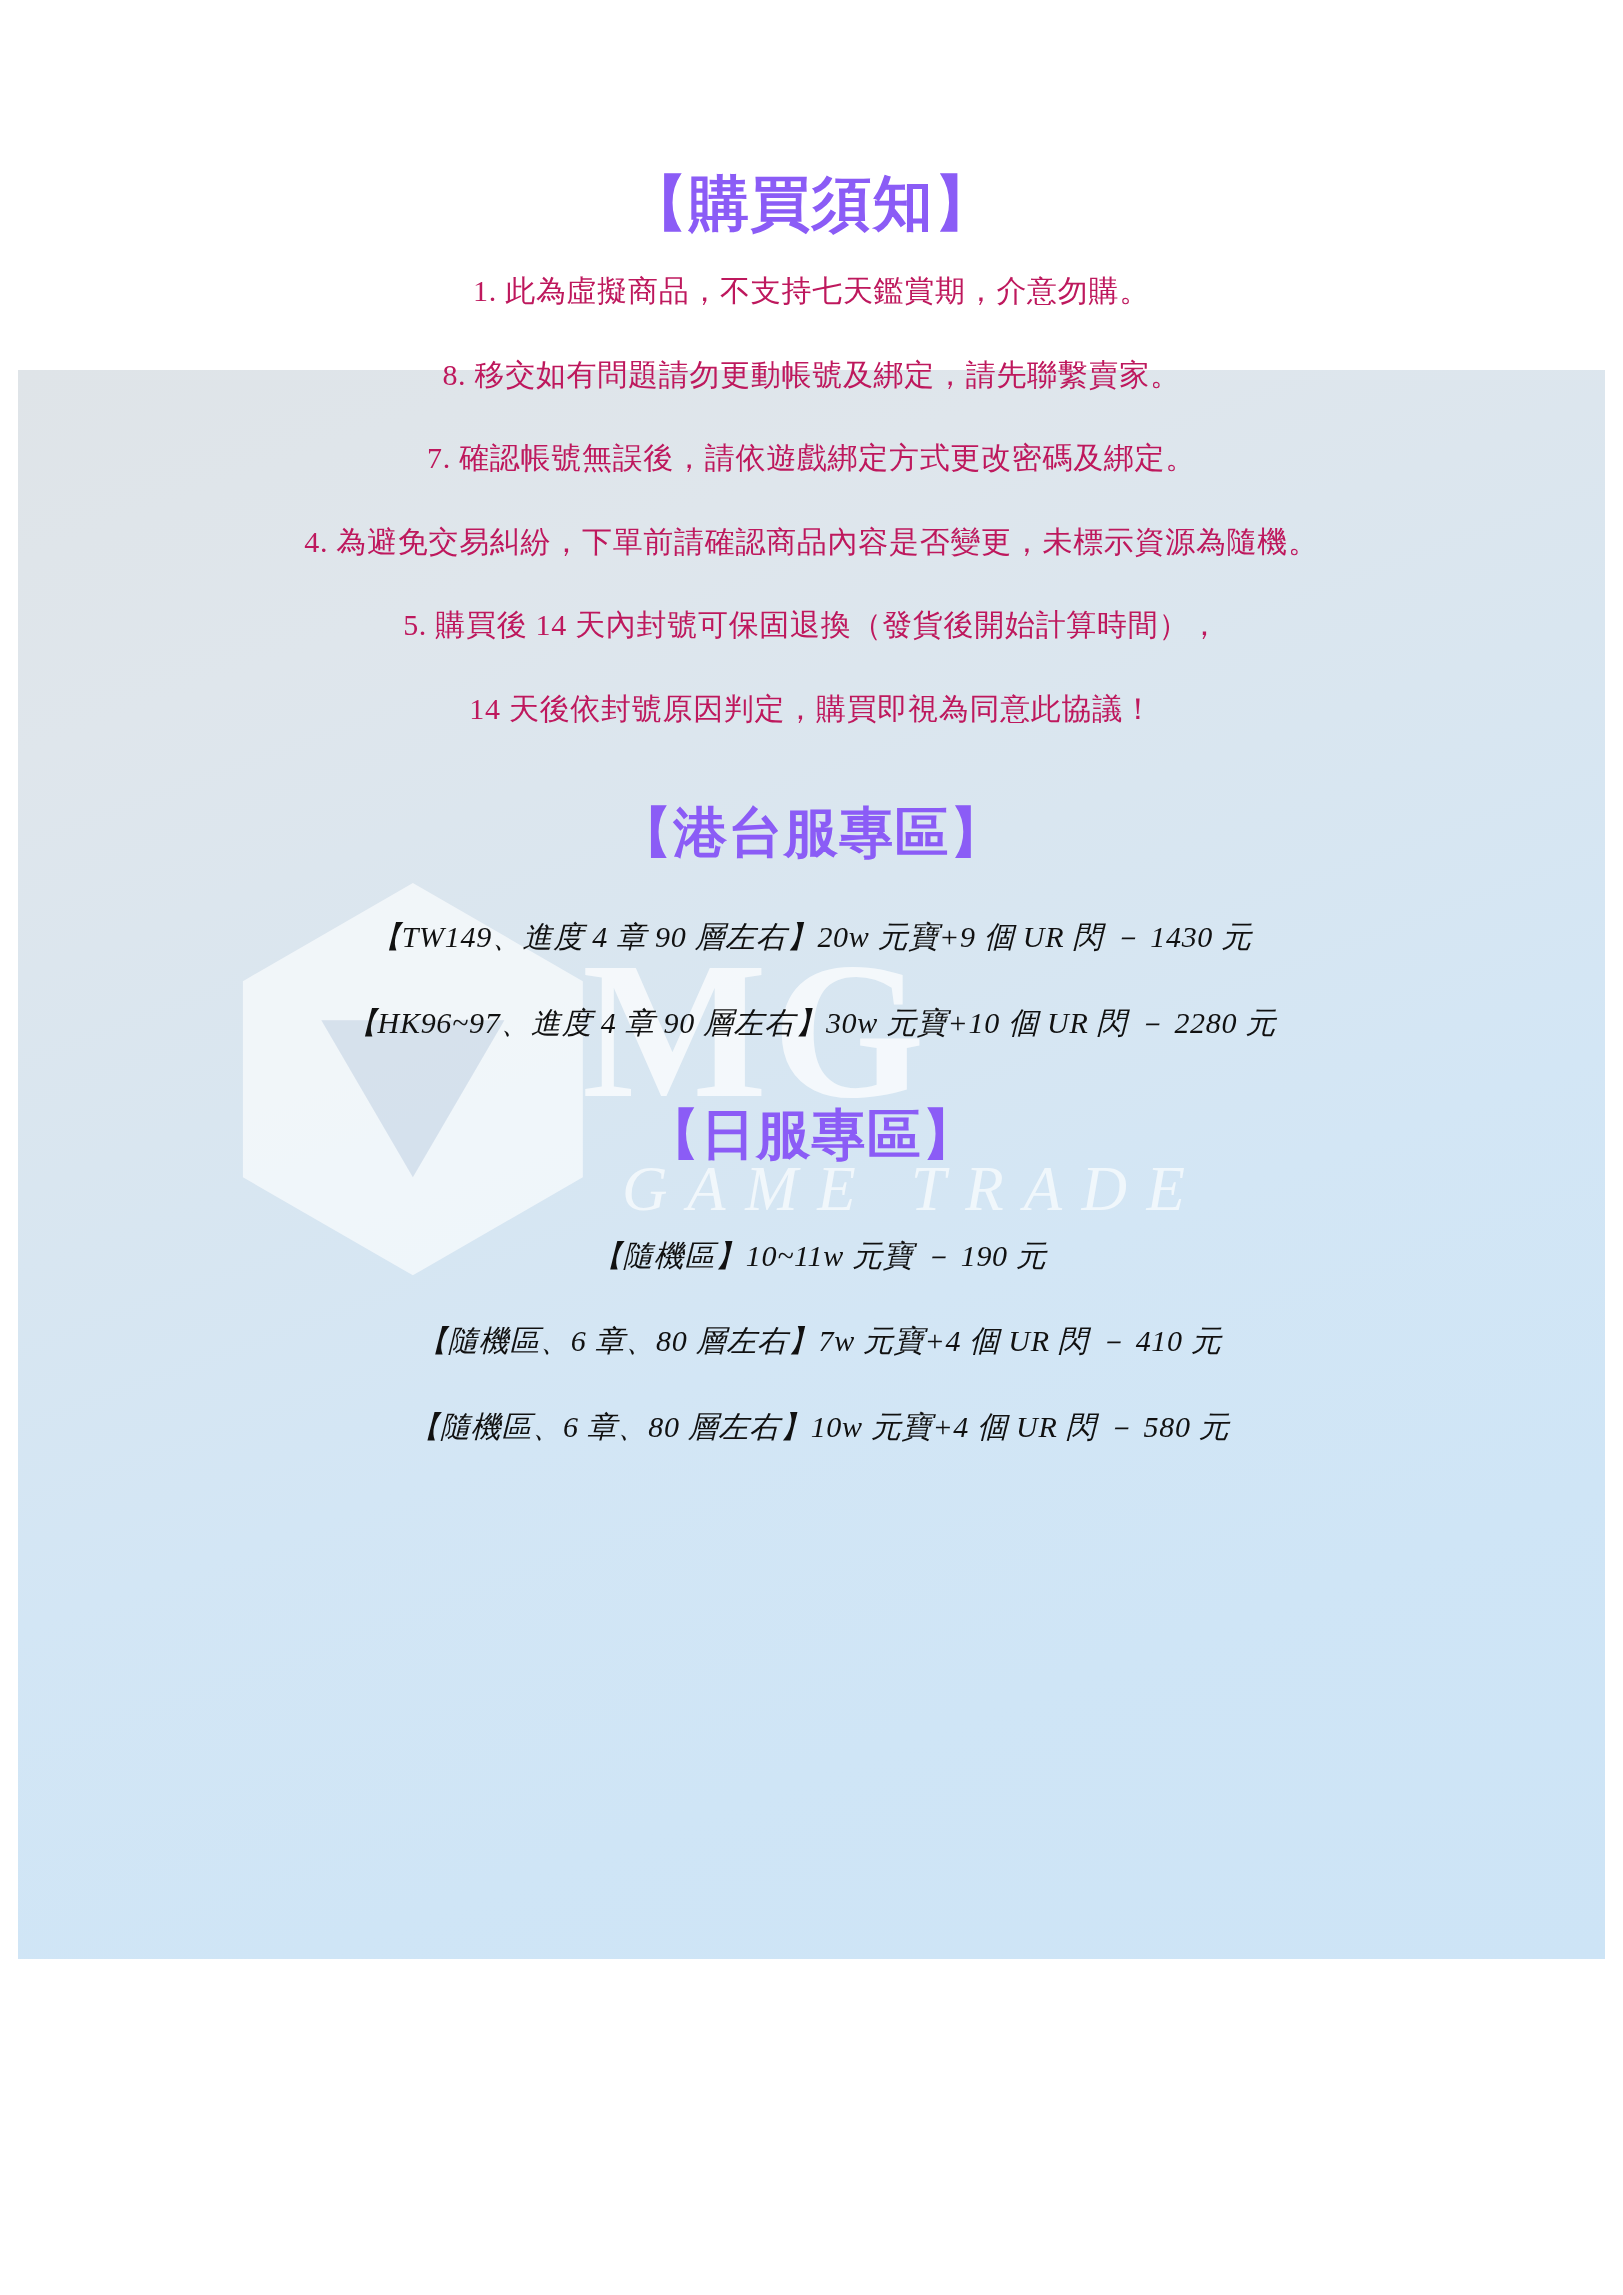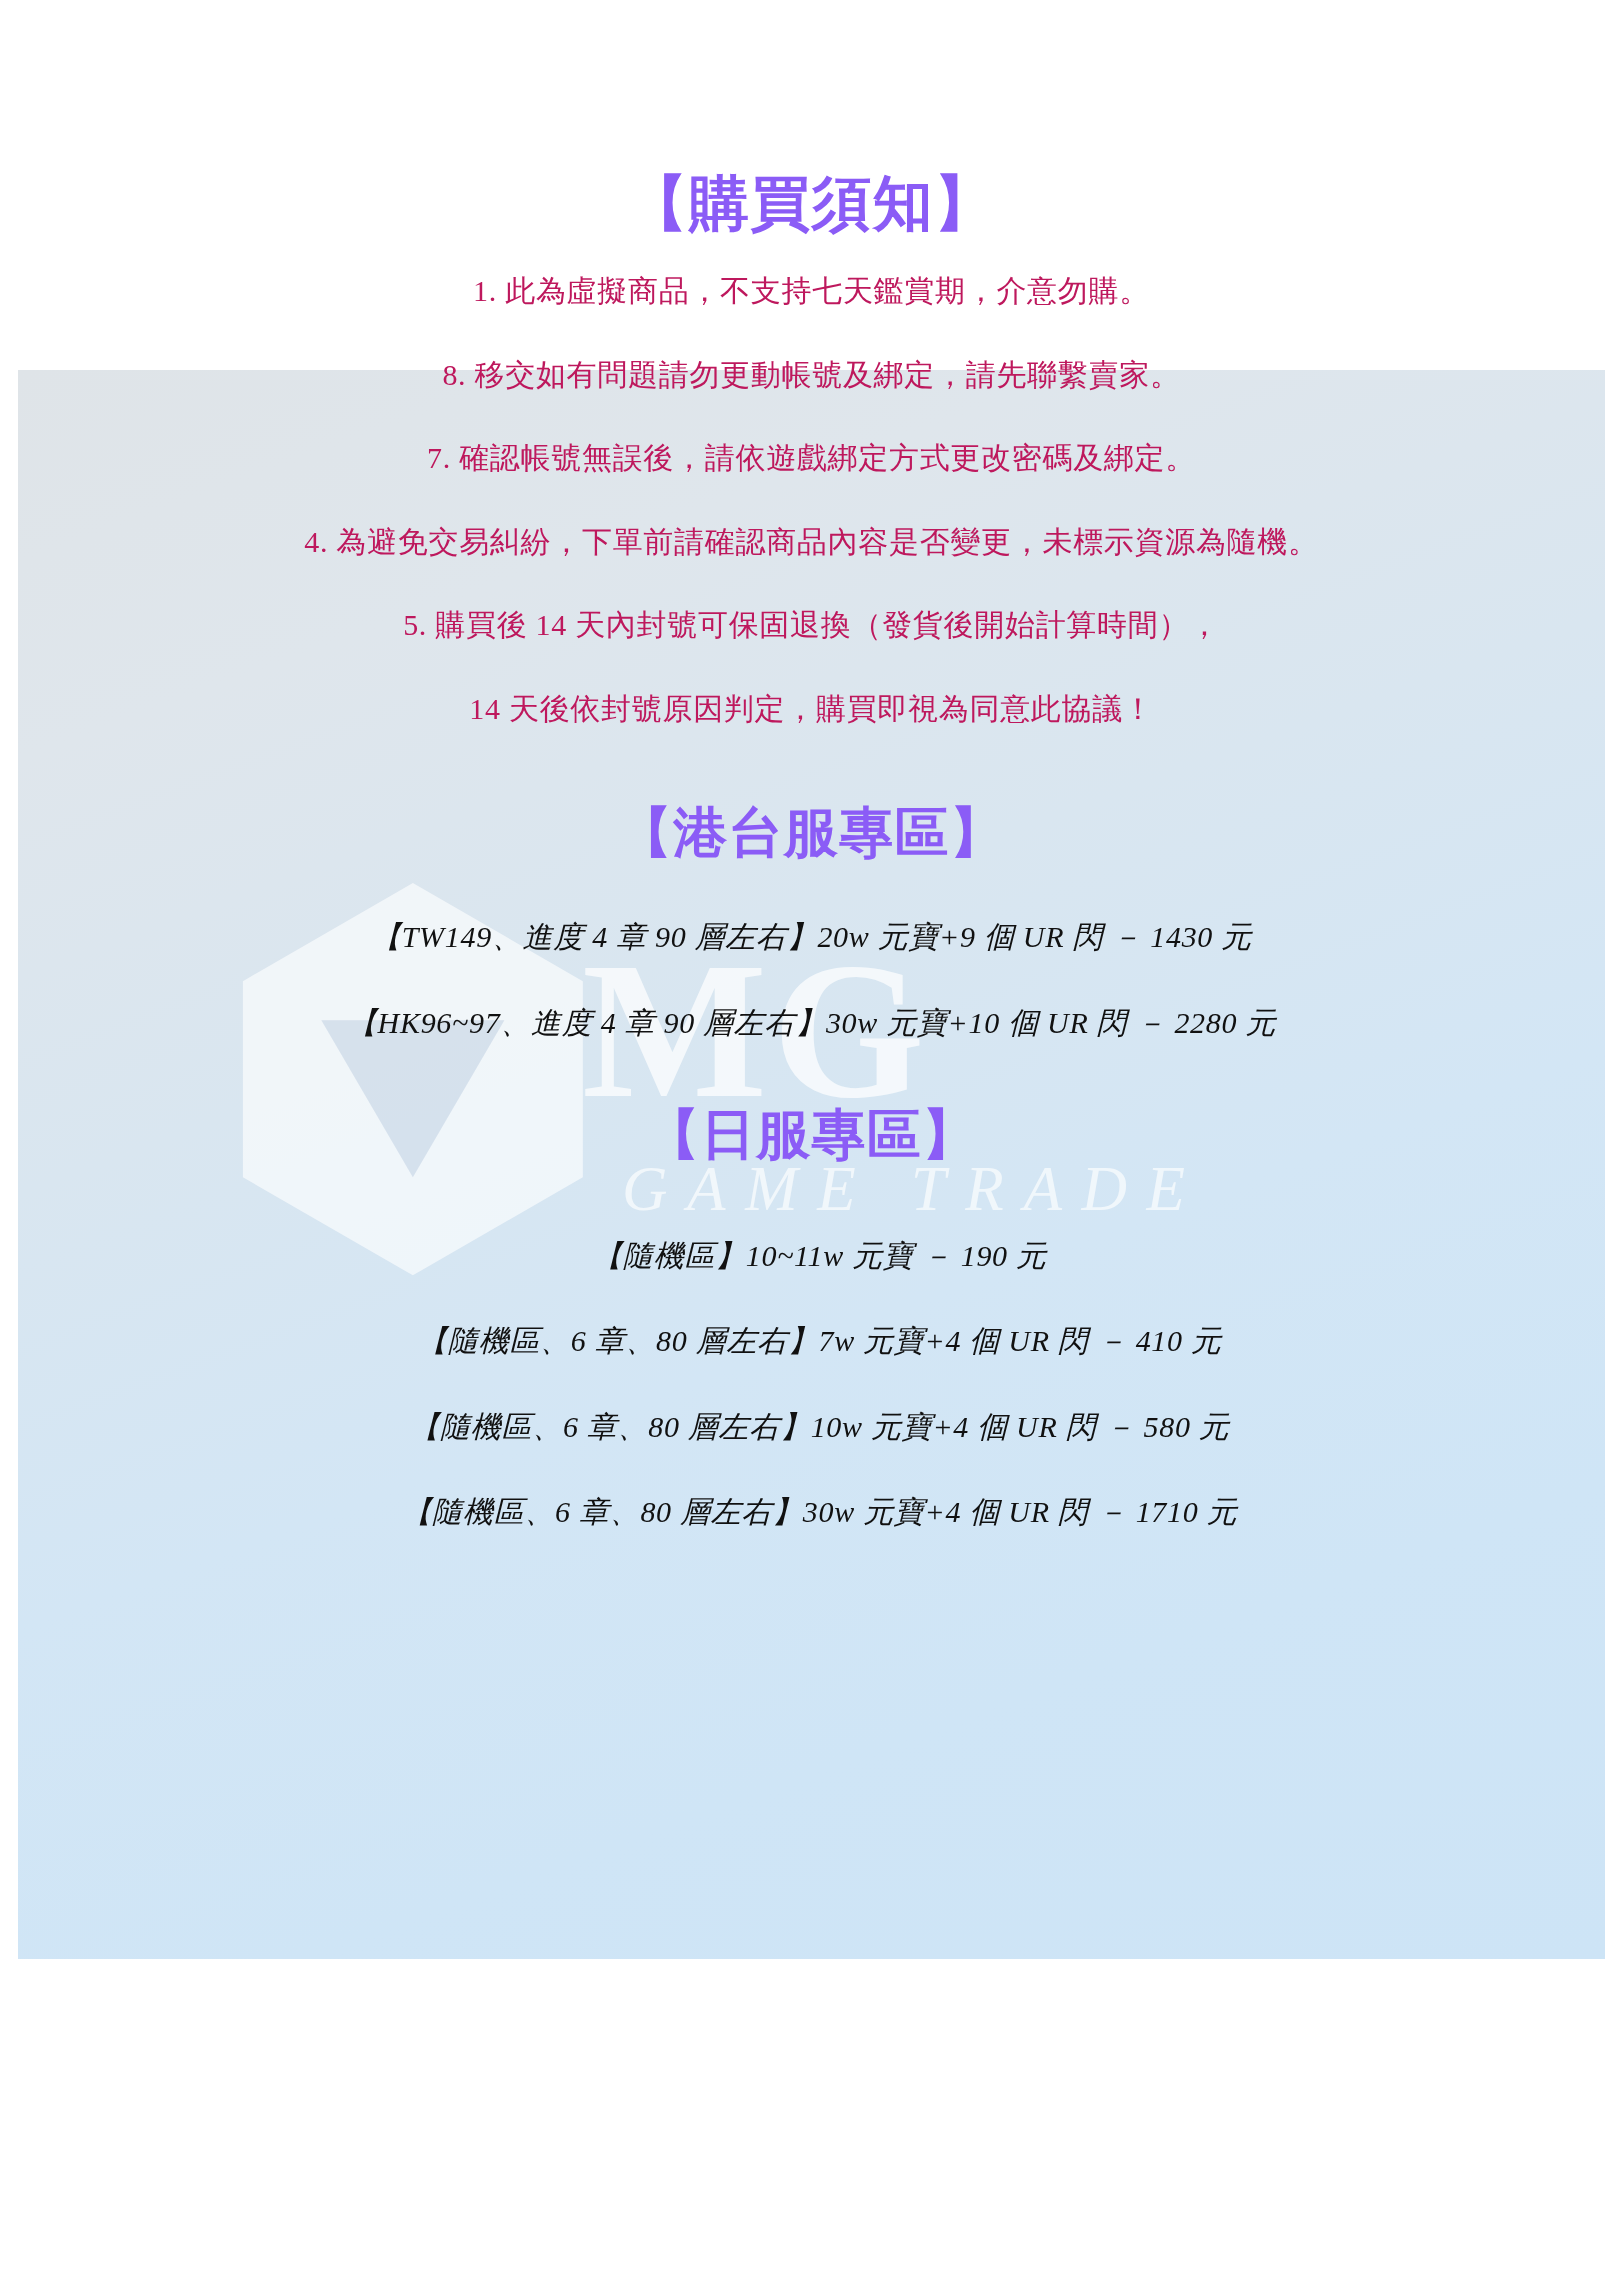--- a/index.html
+++ b/index.html
@@ -173,17 +173,16 @@
     <div class="price-line">【TW149、進度 4 章 90 層左右】20w 元寶+9 個 UR 閃 － 1430 元</div>
     <div class="price-line">【HK96~97、進度 4 章 90 層左右】30w 元寶+10 個 UR 閃 － 2280 元</div>
   </div>
 
   <div class="heading" id="heading-jp">【日服專區】</div>
 
   <div id="jp-list">
     <div class="price-line">【隨機區】10~11w 元寶 － 190 元</div>
     <div class="price-line">【隨機區、6 章、80 層左右】7w 元寶+4 個 UR 閃 － 410 元</div>
     <div class="price-line">【隨機區、6 章、80 層左右】10w 元寶+4 個 UR 閃 － 580 元</div>
-    <div class="price-line">【隨機區、6 章、80 層左右】30w 元寶+4 個 UR 閃 － 1710 元</div>
   </div>
 
 </div>
 
 
 </body></html>

